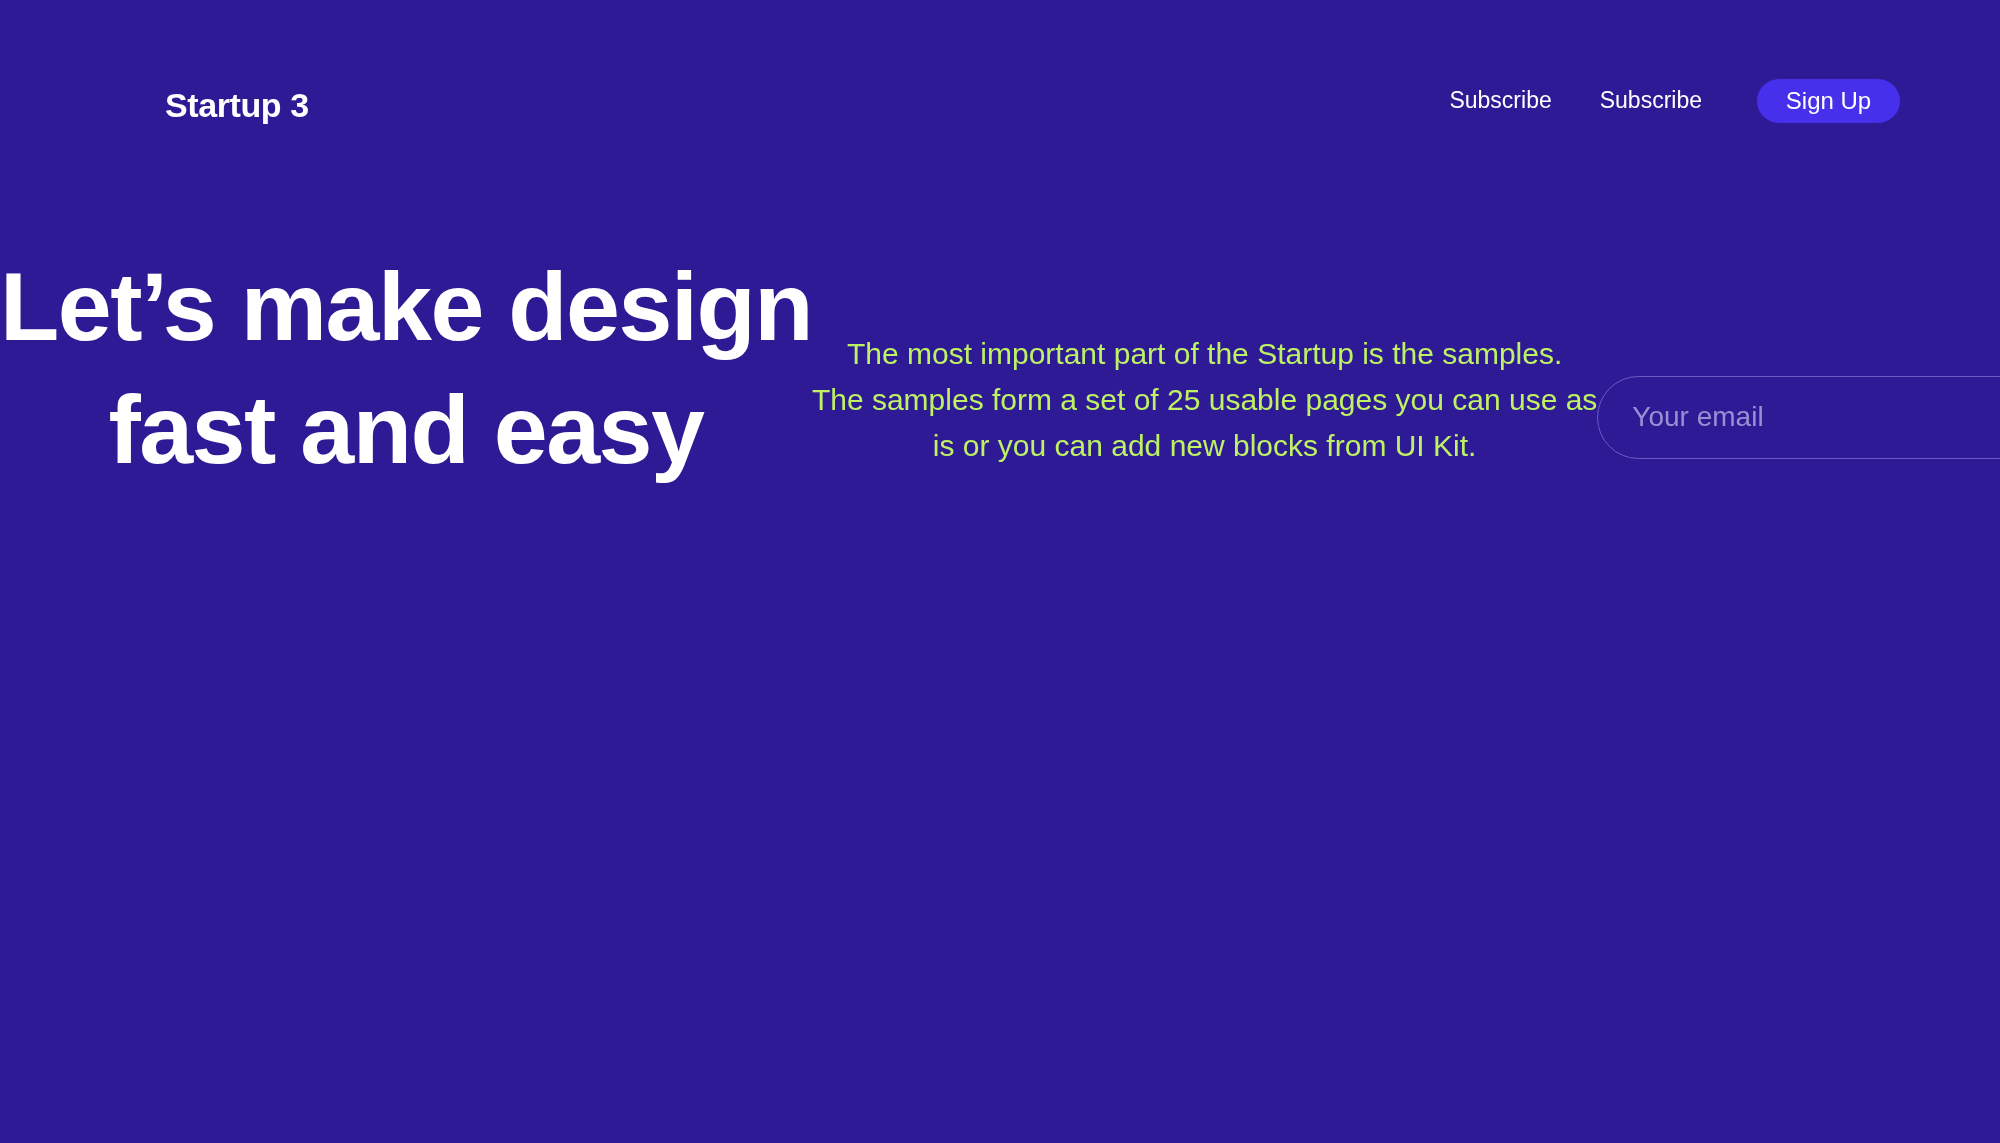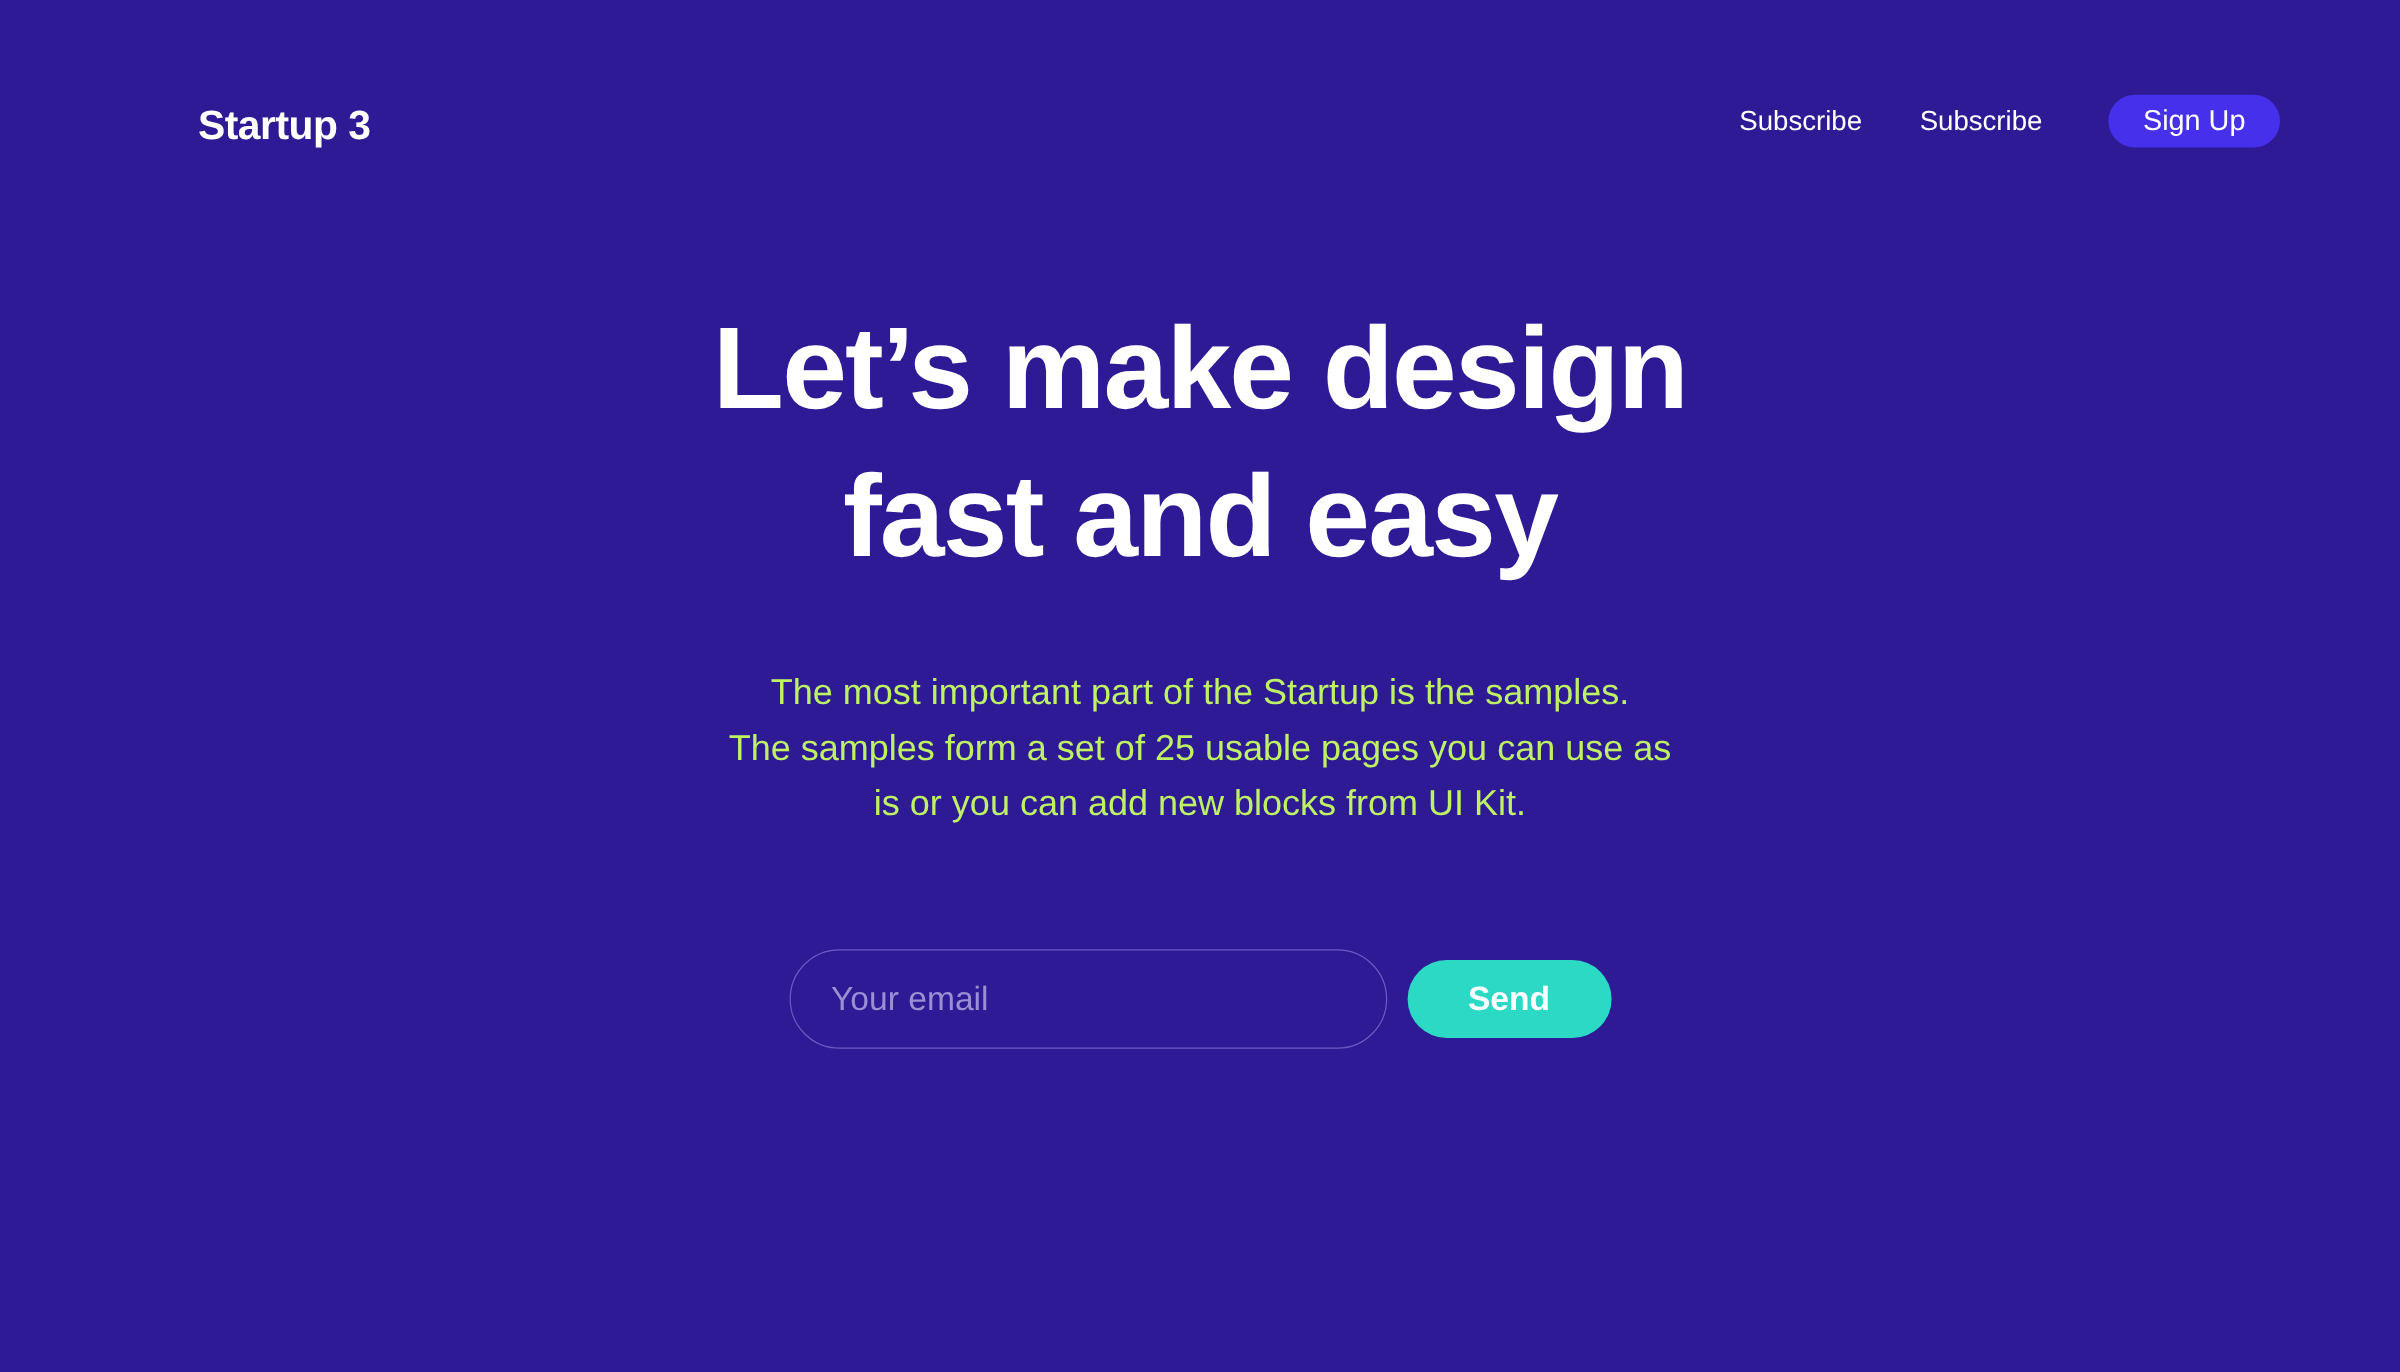--- a/index.html
+++ b/index.html
@@ -68,21 +68,21 @@
     line-height:1;
     white-space:nowrap;
   }
 
   
   .hero {
     position:absolute;
     top:245px; left:0;
     width:2000px;
     display:flex;
-    flex-direction:column;
+    flex-direction:row;
     align-items:center;
   }
   .headline {
     font-size:97px;
     font-weight:bold;
     color:#ffffff;
     text-align:center;
     line-height:123px;
     letter-spacing:-1.5px;
     max-width:1400px;

